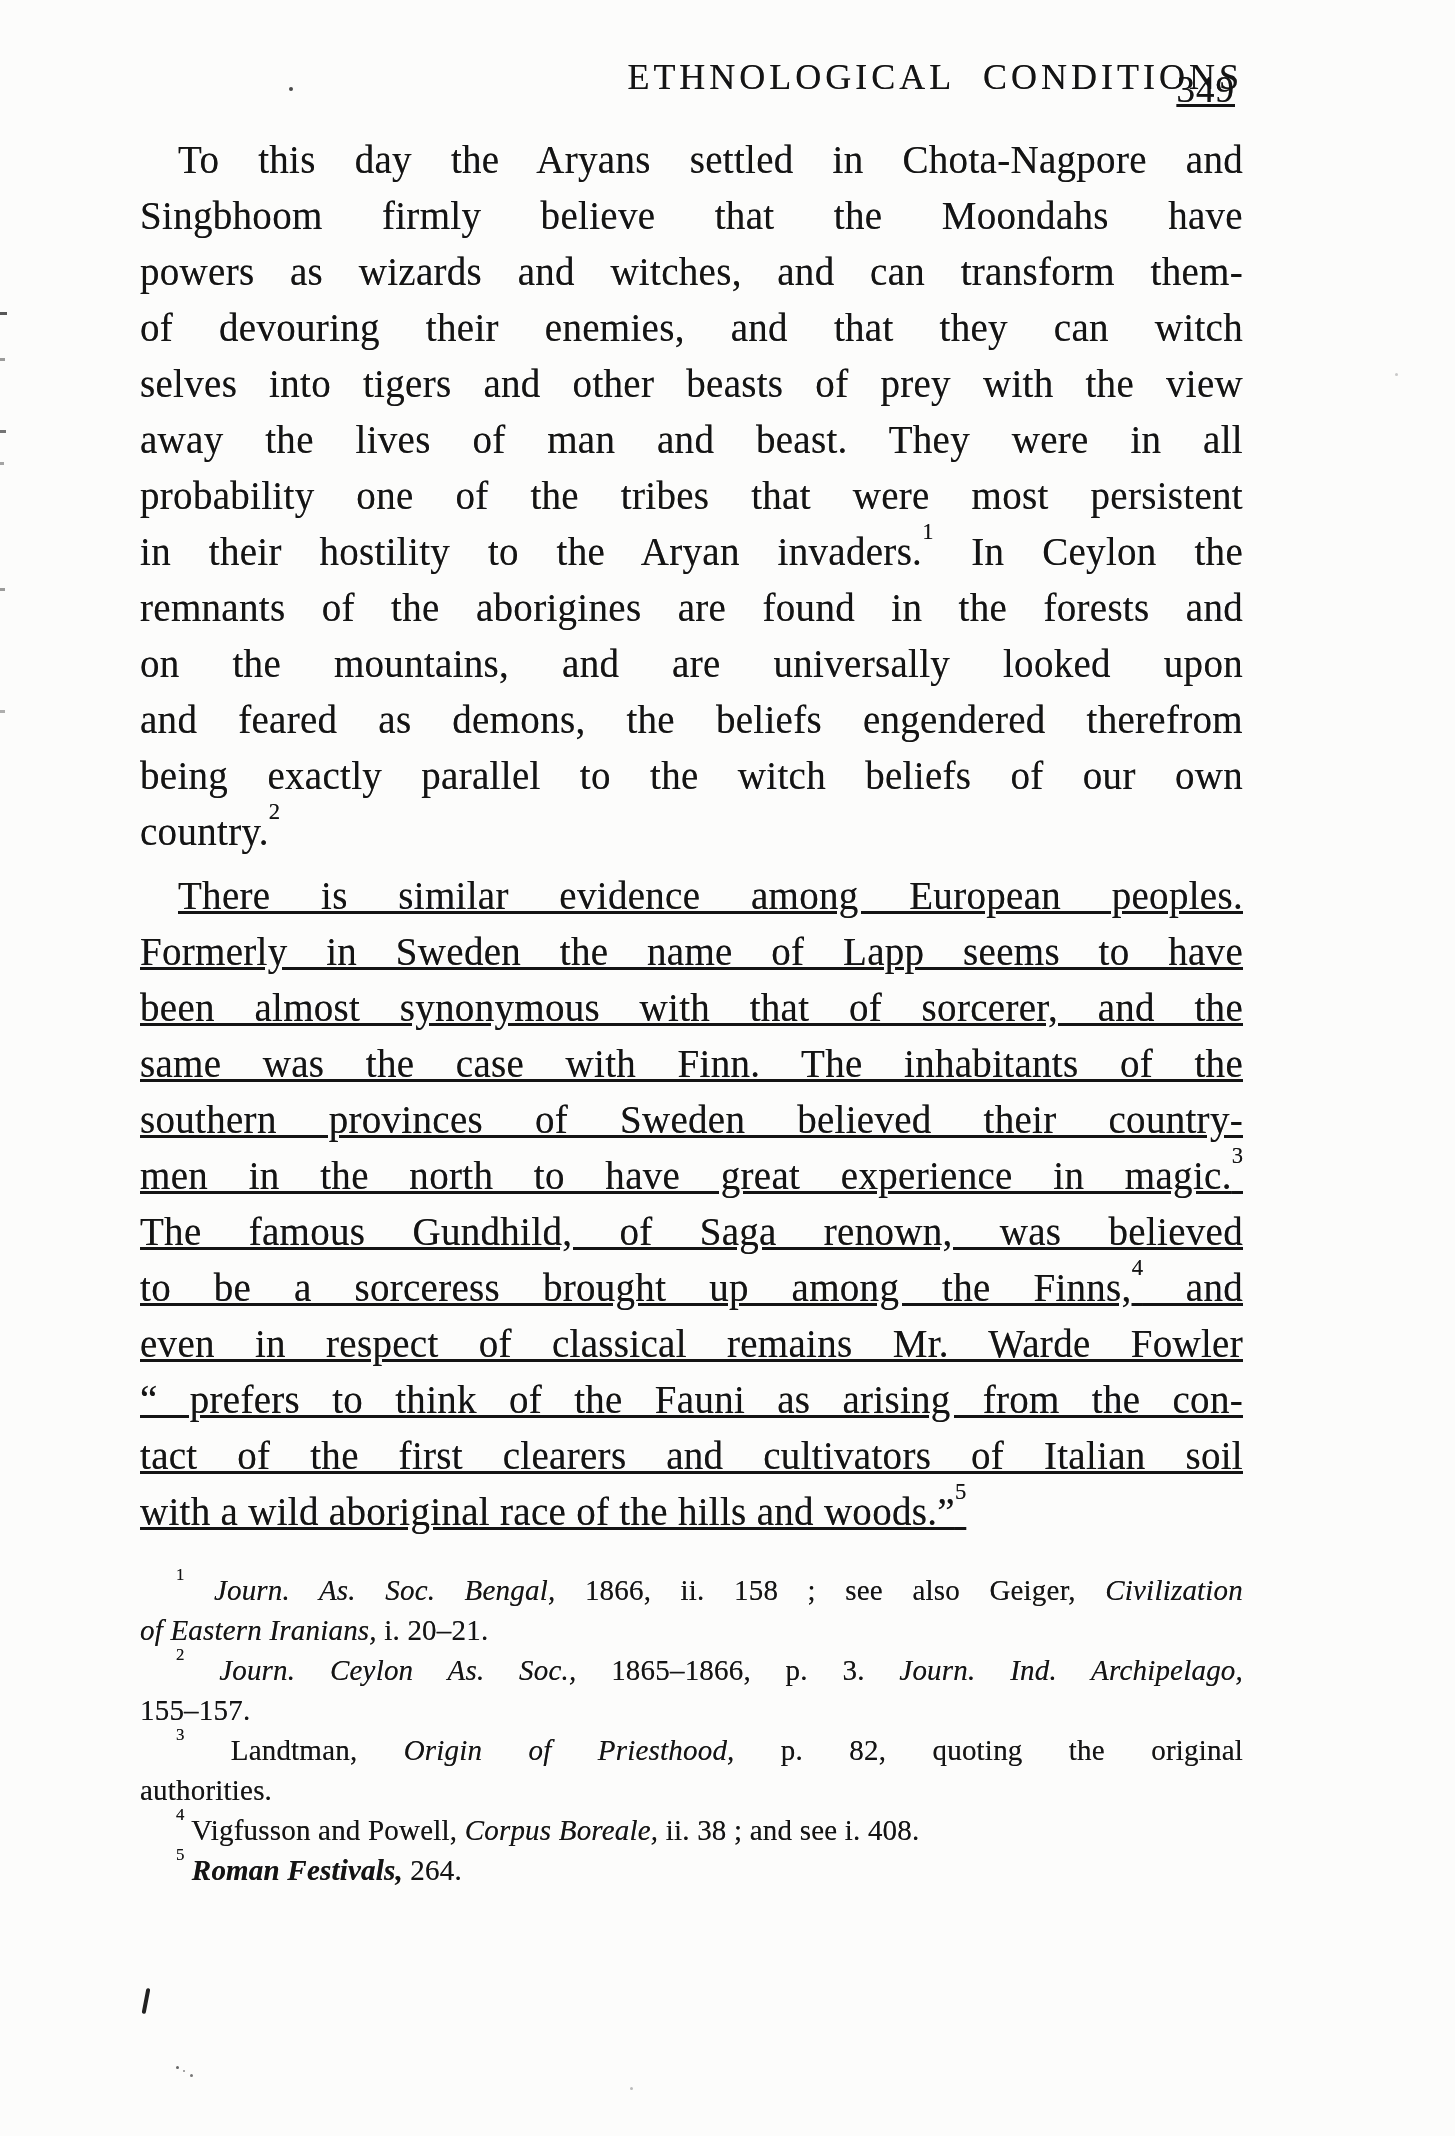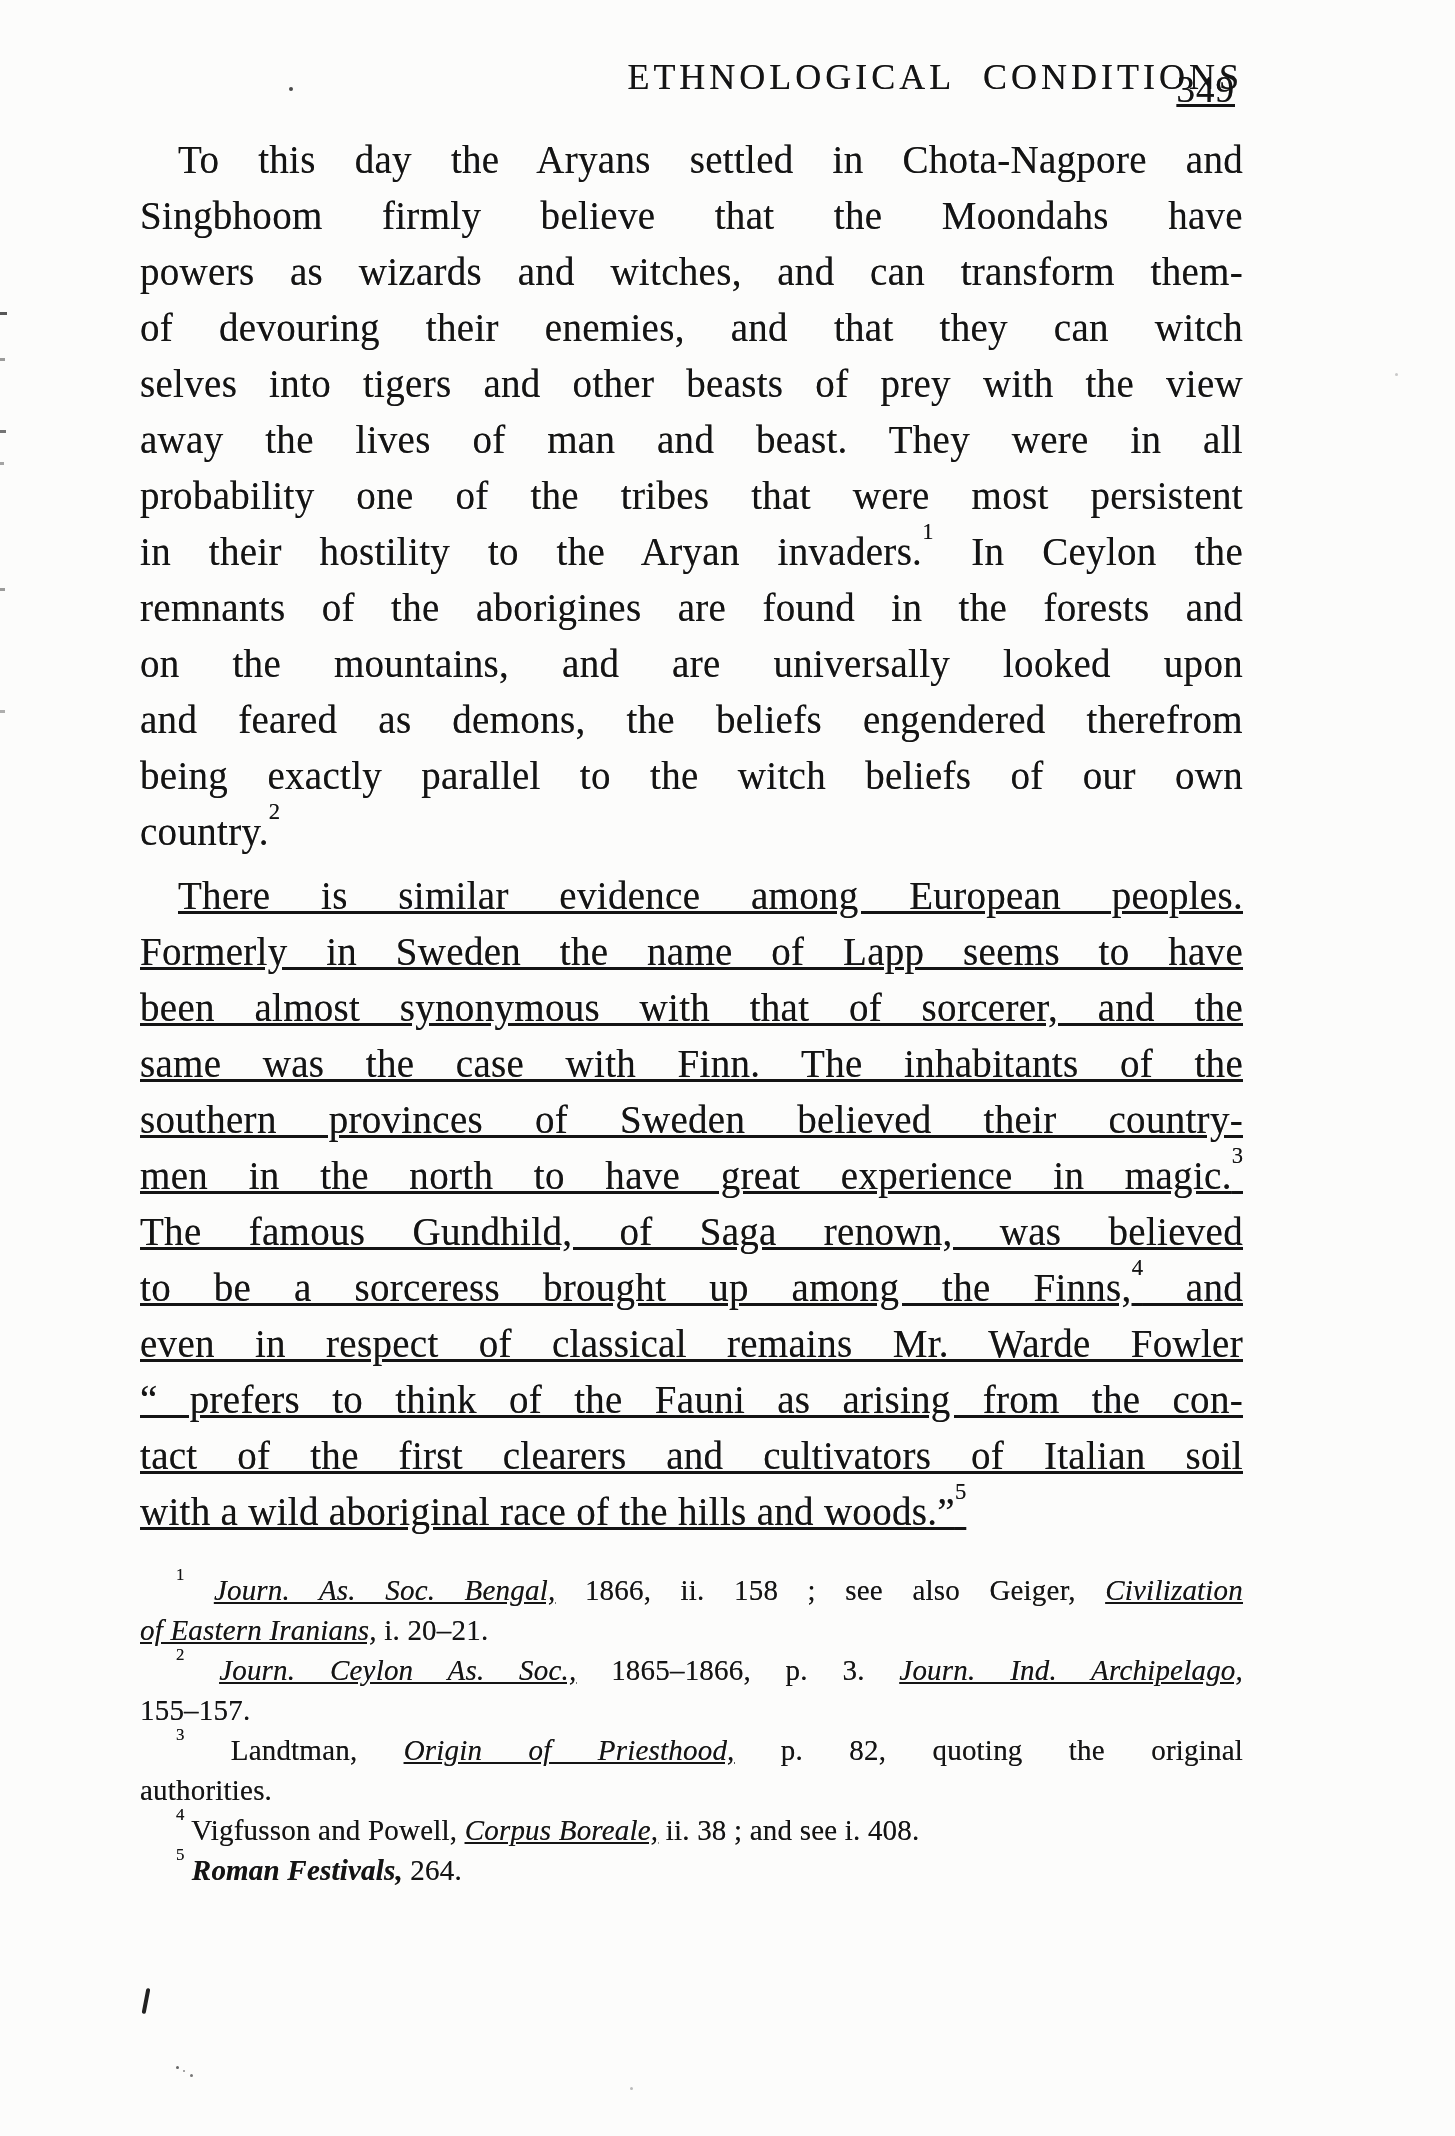--- a/index.html
+++ b/index.html
@@ -53,21 +53,21 @@
   }
   .fn-line{
     height:40px; line-height:40px;
     white-space:nowrap;
   }
   .fn-line.j{
     white-space:normal;
     text-align:justify; text-align-last:justify; text-justify:inter-word;
   }
   .fn-line.indent{ text-indent:36px; }
-  .italic{ font-style:italic;text-decoration:underline; }
+  .italic{ font-style:italic; }
   .bolditalic{ font-style:italic; font-weight:bold; }
 
   
   .artifact{ position:absolute; background:#3a3a3a; }
   .tick{ left:0; height:3px; }
   .dot{ border-radius:50%; }
 </style>
 </head>
 <body>
 

